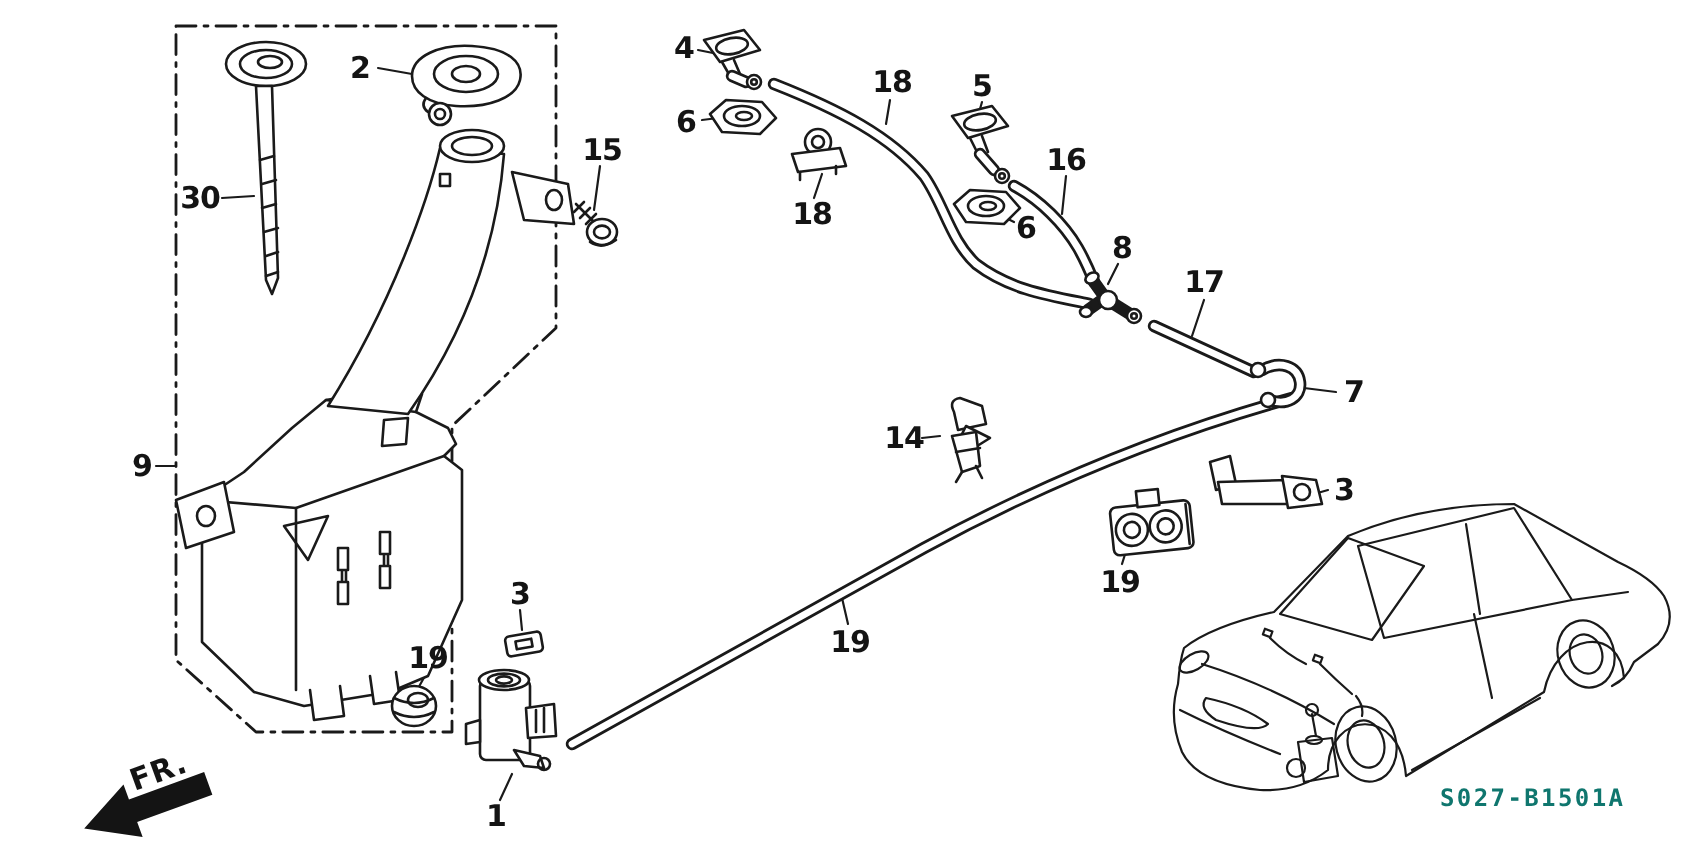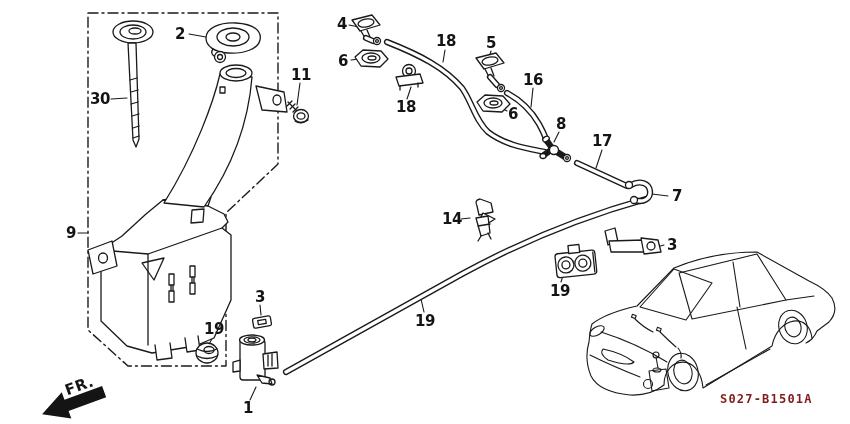--- a/index.html
+++ b/index.html
@@ -3,21 +3,21 @@
 <meta charset="utf-8">
 <style>
   html,body{margin:0;padding:0;background:#fff;}
   .stage{position:relative;width:850px;height:424px;background:#fff;overflow:hidden;
          font-family:"Liberation Sans",sans-serif;}
   .stage svg{position:absolute;left:0;top:0;}
   .callout{position:absolute;transform:translate(-50%,-50%);
            font:bold 15px "DejaVu Sans","Liberation Sans",sans-serif;
            color:#141414;letter-spacing:-0.5px;white-space:nowrap;}
   .code{position:absolute;font:bold 12px "DejaVu Sans Mono","Liberation Mono",monospace;
-        letter-spacing:1.2px;color:#7f1d1d;white-space:nowrap;}
+        letter-spacing:1.2px;color:#0f766e;white-space:nowrap;}
   .hO{stroke:#1a1a1a;stroke-width:6.2;fill:none;stroke-linecap:round;}
   .hI{stroke:#ffffff;stroke-width:3.4;fill:none;stroke-linecap:round;}
   .fw{fill:#ffffff;}
 </style>
 </head>
 <body>
 
 <div class="stage">
 
 <svg width="850" height="424" viewBox="0 0 850 424">
@@ -277,21 +277,21 @@
 <div class="callout" style="left:343px;top:61px">6</div>
 <div class="callout" style="left:513px;top:114px">6</div>
 <div class="callout" style="left:677px;top:196px">7</div>
 <div class="callout" style="left:561px;top:124px">8</div>
 <div class="callout" style="left:71px;top:233px">9</div>
 <div class="callout" style="left:214px;top:329px">19</div>
 <div class="callout" style="left:406px;top:107px">18</div>
 <div class="callout" style="left:672px;top:245px">3</div>
 <div class="callout" style="left:560px;top:291px">19</div>
 <div class="callout" style="left:452px;top:219px">14</div>
-<div class="callout" style="left:301px;top:75px">11</div>
+<div class="callout" style="left:301px;top:75px">15</div>
 <div class="callout" style="left:533px;top:80px">16</div>
 <div class="callout" style="left:602px;top:141px">17</div>
 <div class="callout" style="left:446px;top:41px">18</div>
 <div class="callout" style="left:425px;top:321px">19</div>
 <div class="callout" style="left:100px;top:99px">30</div>
 
 <div class="code" style="left:720px;top:392px">S027-B1501A</div>
 
 </div>
 

